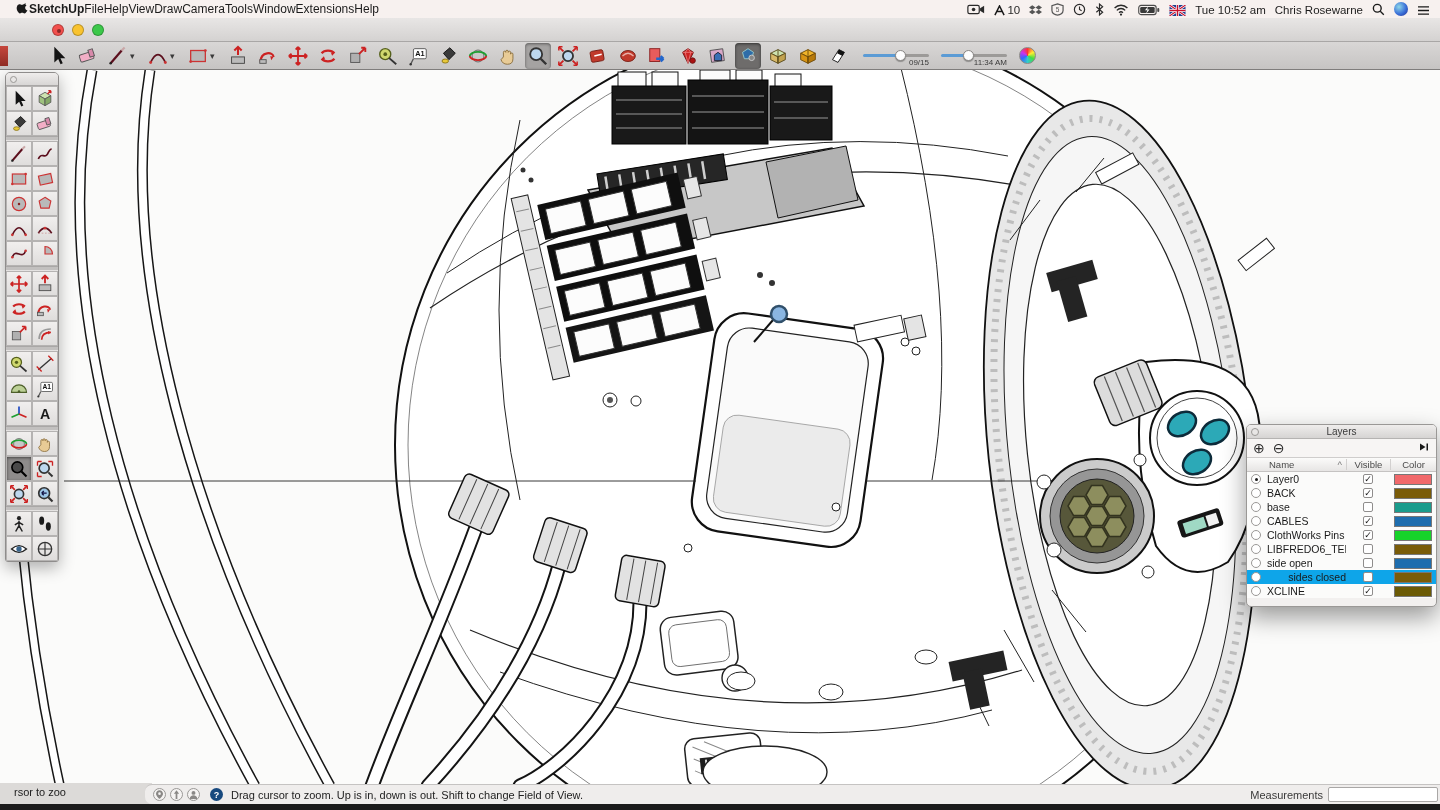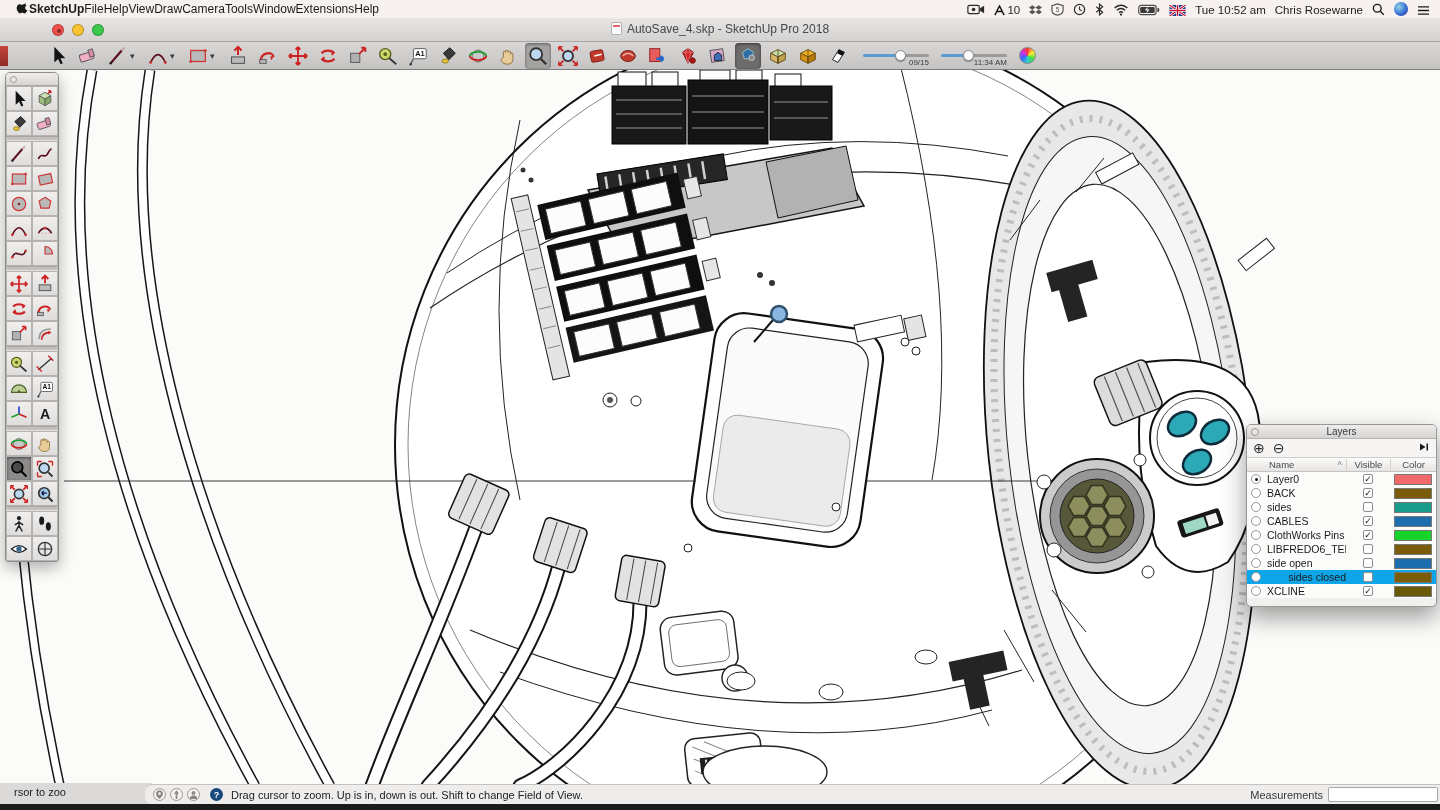--- a/index.html
+++ b/index.html
@@ -217,23 +217,20 @@
         </svg>
     </span>
   </div>
 </div>
 
 <div id="titlebar">
   <div id="traffic">
     <span class="tl red"></span>
     <span class="tl yellow"></span>
     <span class="tl green"></span>
-  </div>
-  <div id="win-title">
-    <span class="doc-ic"></span><span>AutoSave_4.skp - SketchUp Pro 2018</span>
   </div>
 </div>
 
 <div id="tb-clip"></div>
 <div id="toolbar">
   <div id="tb-tools">
       <div class="tbtn">
         <svg width="22" height="22" viewBox="0 0 24 24">
           <path d="M8 2 L8 19 L12.2 15.2 L14.8 21 L17.2 19.9 L14.7 14.4 L20 14.4 Z" fill="#141414"></path>
         </svg>
@@ -924,21 +921,21 @@
         <span class="lname">BACK</span>
         <span class="lvis">
           <span class="box"><span class="chk">✓</span></span>
         </span>
         <span class="lcolor">
           <span class="sw" style="background: rgb(122, 92, 8);"></span>
         </span>
       </div>
       <div class="lrow">
         <span class="lradio"></span>
-        <span class="lname">sides</span>
+        <span class="lname">base</span>
         <span class="lvis">
           <span class="box"></span>
         </span>
         <span class="lcolor">
           <span class="sw" style="background: rgb(26, 156, 140);"></span>
         </span>
       </div>
       <div class="lrow">
         <span class="lradio"></span>
         <span class="lname">CABLES</span>

